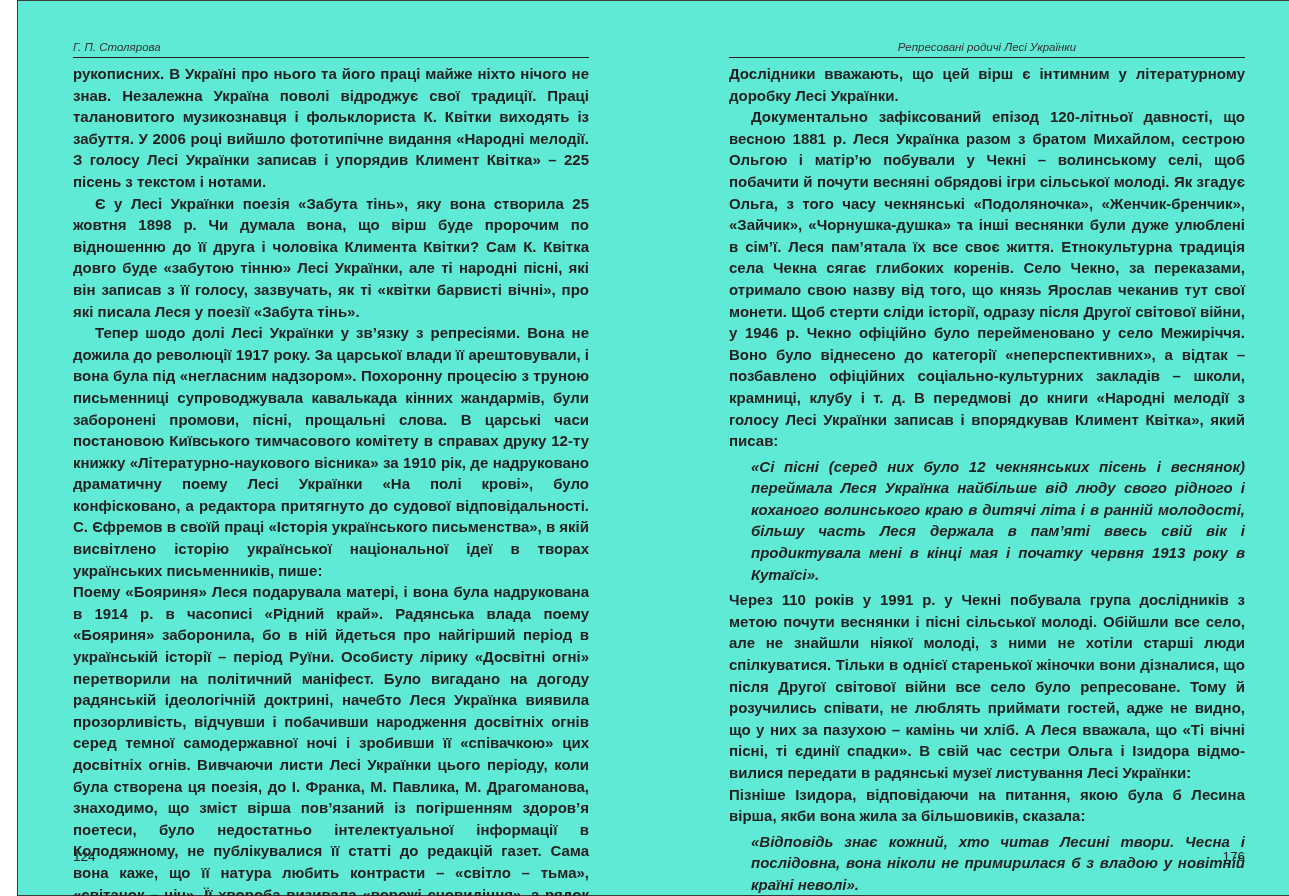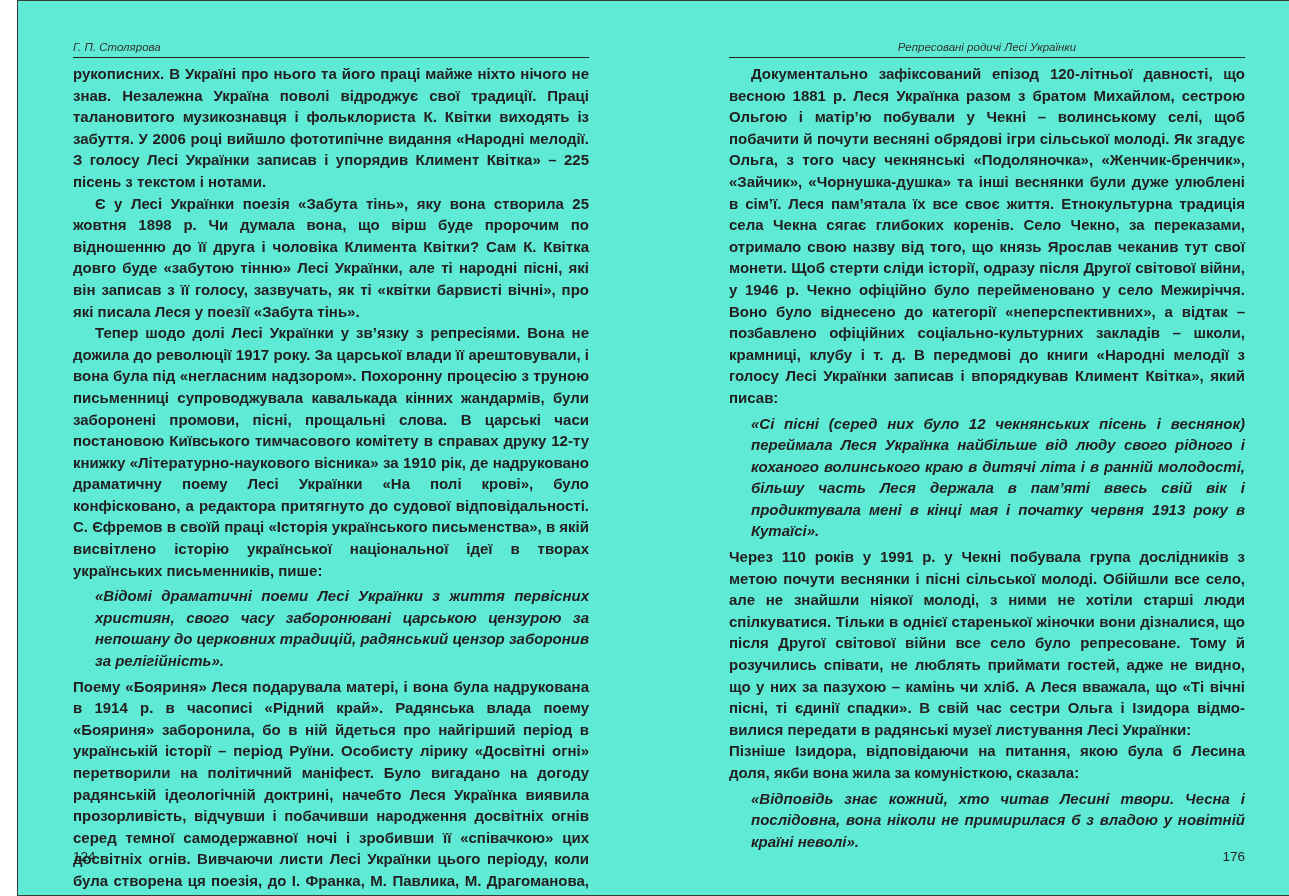--- a/index.html
+++ b/index.html
@@ -41,32 +41,32 @@
 <body>
 
 <div class="frame">
 
   <div class="page left">
     <div class="running-head">Г. П. Столярова</div>
     <div class="body-text">
       <p>рукописних. В Україні про нього та його праці майже ніхто нічого не знав. Незалежна Україна поволі відроджує свої традиції. Праці талановитого музикознавця і фольклориста К. Квітки виходять із забуття. У 2006 році вийшло фототипічне видання «Народні мелодії. З голосу Лесі Українки записав і упорядив Климент Квітка» – 225 пісень з текстом і нотами.</p>
       <p class="indent">Є у Лесі Українки поезія «Забута тінь», яку вона створила 25 жовтня 1898 р. Чи думала вона, що вірш буде пророчим по відношенню до її друга і чоловіка Климента Квітки? Сам К. Квітка довго буде «забутою тінню» Лесі Українки, але ті народні пісні, які він записав з її голосу, зазвучать, як ті «квітки барвисті вічні», про які писала Леся у поезії «Забута тінь».</p>
       <p class="indent">Тепер шодо долі Лесі Українки у зв’язку з репресіями. Вона не дожила до революції 1917 року. За царської влади її арештовували, і вона була під «негласним надзором». Похоронну процесію з труною письменниці супро­воджувала кавалькада кінних жандармів, були заборонені промови, пісні, прощальні слова. В царські часи постановою Київського тимчасового ко­мітету в справах друку 12-ту книжку «Літературно-наукового вісника» за 1910 рік, де надруковано драматичну поему Лесі Українки «На полі крові», було конфісковано, а редактора притягнуто до судової відповідальності. С. Єфремов в своїй праці «Історія українського письменства», в якій висвітлено історію української національної ідеї в творах українських письменників, пише:</p>
-      <p class="quote">«Відомі драматичні поеми Лесі Українки з життя первісних християн, свого часу заборонювані царською цензурою за непошану до церков­них традицій, радянський цензор заборонив за релігійність».</p>
       <p class="last-line-justify"><span>Поему «Бояриня» Леся подарувала матері, і вона була надрукована в 1914 р. в часописі «Рідний край». Радянська влада поему «Бояриня» заборонила, бо в ній йдеться про найгірший період в українській історії – період Руїни. Особисту лірику «Досвітні огні» перетворили на політичний маніфест. Було вигадано на догоду радянській ідеологічній доктрині, на­чебто Леся Українка виявила прозорливість, відчувши і побачивши народ­ження досвітніх огнів серед темної самодержавної ночі і зробивши її «спі­вачкою» цих досвітніх огнів. Вивчаючи листи Лесі Українки цього періоду, коли була створена ця поезія, до І. Франка, М. Павлика, М. Драгоманова, знаходимо, що зміст вірша пов’язаний із погіршенням здоров’я поетеси, було недостатньо інтелектуальної інформації в Колодяжному, не публіку­валися її статті до редакцій газет. Сама вона каже, що її натура любить контрасти – «світло – тьма», «світанок – ніч». Її хвороба визивала «ворожі сновидіння», а рядок про джерело тих огнів</span>  </p>
     </div>
     <div class="folio">124</div>
   </div>
 
   <div class="page right">
     <div class="running-head">Репресовані родичі Лесі Українки</div>
     <div class="body-text">
+      <p>Дослідники вважають, що цей вірш є інтимним у літературному доробку Лесі Українки.</p>
       <p class="indent">Документально зафіксований епізод 120-літньої давності, що весною 1881 р. Леся Українка разом з братом Михайлом, сестрою Ольгою і матір’ю побували у Чекні – волинському селі, щоб побачити й почути весняні обрядові ігри сільської молоді. Як згадує Ольга, з того часу чекнянські «Подоляночка», «Женчик-бренчик», «Зайчик», «Чорнушка-душка» та інші веснянки були дуже улюблені в сім’ї. Леся пам’ятала їх все своє життя. Етнокультурна традиція села Чекна сягає глибоких коренів. Село Чекно, за переказами, отримало свою назву від того, що князь Ярослав чеканив тут свої монети. Щоб стерти сліди історії, одразу після Другої світової вій­ни, у 1946 р. Чекно офіційно було перейменовано у село Межиріччя. Воно було віднесено до категорії «неперспективних», а відтак – позбавлено офіційних соціально-культурних закладів – школи, крамниці, клубу і т. д. В передмові до книги «Народні мелодії з голосу Лесі Українки записав і впорядкував Климент Квітка», який писав:</p>
       <p class="quote">«Сі пісні (серед них було 12 чекнянських пісень і веснянок) переймала Леся Українка найбільше від люду свого рідного і коханого волинського краю в дитячі літа і в ранній молодості, більшу часть Леся держала в пам’яті ввесь свій вік і продиктувала мені в кінці мая і початку червня 1913 року в Кутаїсі».</p>
       <p>Через 110 років у 1991 р. у Чекні побувала група дослідників з метою по­чути веснянки і пісні сільської молоді. Обійшли все село, але не знайшли ніякої молоді, з ними не хотіли старші люди спілкуватися. Тільки в однієї старенької жіночки вони дізналися, що після Другої світової війни все село було репресоване. Тому й розучились співати, не люблять приймати гос­тей, адже не видно, що у них за пазухою – камінь чи хліб. А Леся вважала, що «Ті вічні пісні, ті єдинії спадки». В свій час сестри Ольга і Ізидора відмо­вилися передати в радянські музеї листування Лесі Українки:</p>
-      <p>Пізніше Ізидора, відповідаючи на питання, якою була б Лесина доля, якби вона жила за комуністкою, сказала:</p>
+      <p>Пізніше Ізидора, відповідаючи на питання, якою була б Лесина вірша, якби вона жила за більшовиків, сказала:</p>
       <p class="quote">«Відповідь знає кожний, хто читав Лесині твори. Чесна і послідовна, вона ніколи не примирилася б з владою у новітній країні неволі».</p>
 
     </div>
     <div class="folio">176</div>
   </div>
 
 </div>
 
 </body></html>

